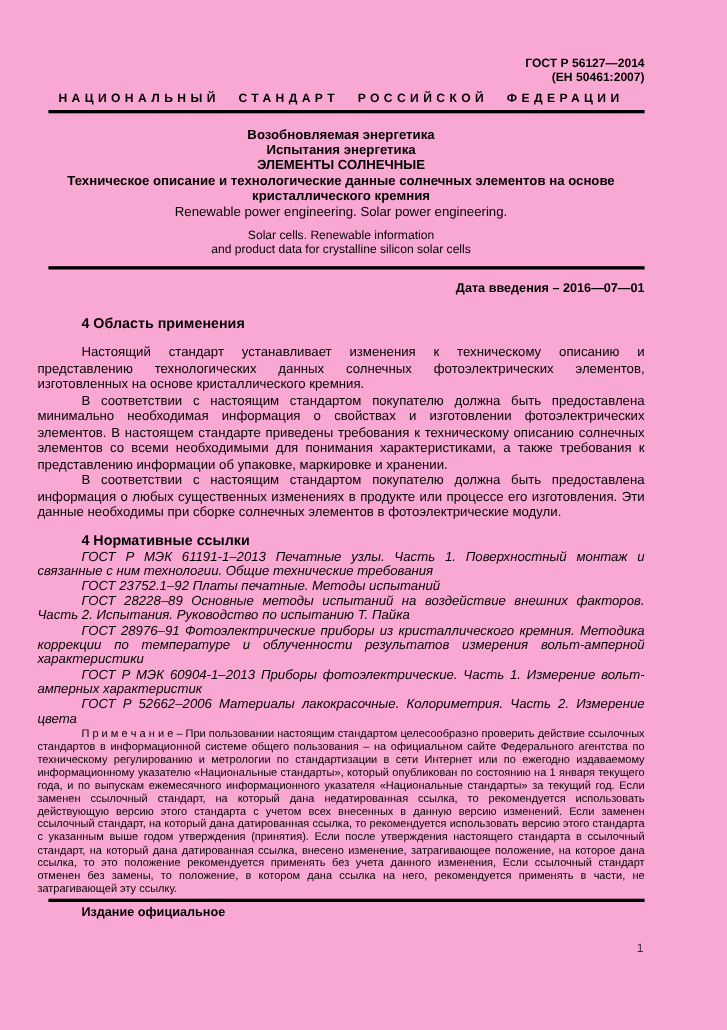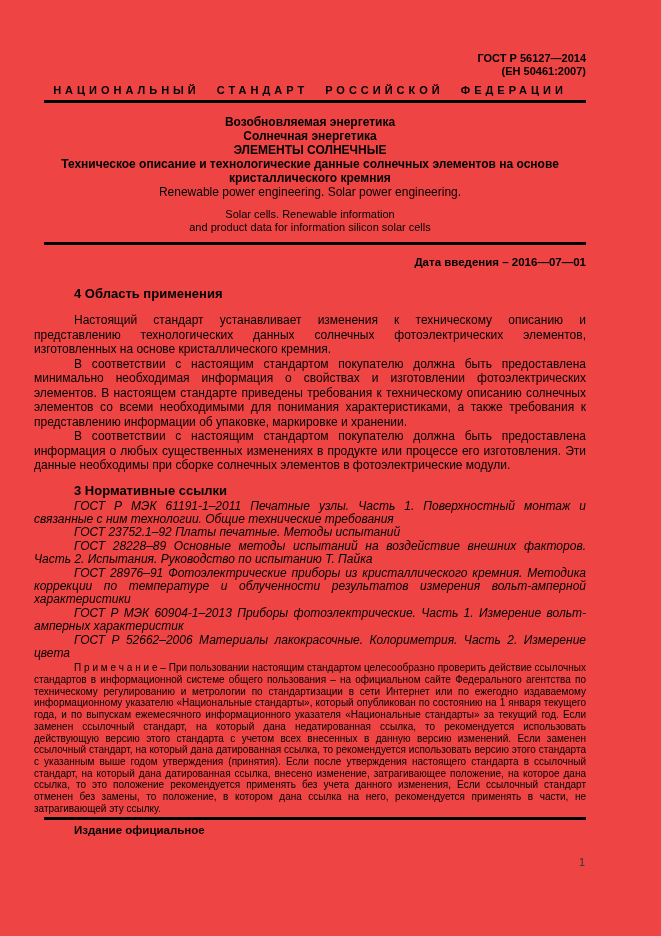--- a/index.html
+++ b/index.html
@@ -1,20 +1,20 @@
 <!DOCTYPE html>
 <html><head>
 <meta charset="utf-8">
 <style>
   html,body{margin:0;padding:0;background:#888;}
   .page{
     position:relative;
     width:661px;height:936px;
     margin:0 auto;
-    background:#ef4444;
+    background:#f9a8d4;
     color:#000;
     font-family:"Liberation Sans","DejaVu Sans",sans-serif;
     overflow:hidden;
   }
   .content{
     position:absolute;
     left:34px;top:0;
     width:552px;
     padding-top:52px;
   }
@@ -59,41 +59,41 @@
   <div class="content">
 
     <div class="doc-num">ГОСТ Р 56127—2014</div>
     <div class="doc-num">(ЕН 50461:2007)</div>
 
     <div class="banner">НАЦИОНАЛЬНЫЙ СТАНДАРТ РОССИЙСКОЙ ФЕДЕРАЦИИ</div>
     <div class="rule rule-1"></div>
 
     <div class="titles">
       <div class="t-bold">Возобновляемая энергетика</div>
-      <div class="t-bold">Солнечная энергетика</div>
+      <div class="t-bold">Испытания энергетика</div>
       <div class="t-bold">ЭЛЕМЕНТЫ СОЛНЕЧНЫЕ</div>
       <div class="t-bold">Техническое описание и технологические данные солнечных элементов на основе кристаллического кремния</div>
       <div class="t-reg">Renewable power engineering. Solar power engineering.</div>
       <div class="eng-block">
         <div class="t-small">Solar cells.  Renewable information</div>
-        <div class="t-small">and product data for information silicon solar cells</div>
+        <div class="t-small">and product data for crystalline silicon solar cells</div>
       </div>
     </div>
 
     <div class="rule rule-2"></div>
 
     <div class="date">Дата введения – 2016—07—01</div>
 
     <div class="sec-h sec-h1">4 Область применения</div>
     <p class="body-p first-body">Настоящий стандарт устанавливает изменения к техническому описанию и представлению технологических данных солнечных фотоэлектрических элементов, изготовленных на основе кристаллического кремния.</p>
     <p class="body-p">В соответствии с настоящим стандартом покупателю должна быть предоставлена минимально необходимая информация о свойствах и изготовлении фотоэлектрических элементов. В настоящем стандарте приведены требования к техническому описанию солнечных элементов со всеми необходимыми для понимания характеристиками, а также требования к представлению информации об упаковке, маркировке и хранении.</p>
     <p class="body-p">В соответствии с настоящим стандартом покупателю должна быть предоставлена информация о любых существенных изменениях в продукте или процессе его изготовления. Эти данные необходимы при сборке солнечных элементов в фотоэлектрические модули.</p>
 
-    <div class="sec-h sec-h2">3 Нормативные ссылки</div>
-    <p class="ref">ГОСТ Р МЭК 61191-1–2011 Печатные узлы. Часть 1. Поверхностный монтаж и связанные с ним технологии. Общие технические требования</p>
+    <div class="sec-h sec-h2">4 Нормативные ссылки</div>
+    <p class="ref">ГОСТ Р МЭК 61191-1–2013 Печатные узлы. Часть 1. Поверхностный монтаж и связанные с ним технологии. Общие технические требования</p>
     <p class="ref">ГОСТ 23752.1–92 Платы печатные. Методы испытаний</p>
     <p class="ref">ГОСТ 28228–89 Основные методы испытаний на воздействие внешних факторов. Часть 2. Испытания. Руководство по испытанию Т. Пайка</p>
     <p class="ref">ГОСТ 28976–91 Фотоэлектрические приборы из кристаллического кремния. Методика коррекции по температуре и облученности результатов измерения вольт-амперной характеристики</p>
     <p class="ref">ГОСТ Р МЭК 60904-1–2013 Приборы фотоэлектрические. Часть 1. Измерение вольт-амперных характеристик</p>
     <p class="ref">ГОСТ Р 52662–2006 Материалы лакокрасочные. Колориметрия. Часть 2. Измерение цвета</p>
 
     <p class="note">П р и м е ч а н и е – При пользовании настоящим стандартом целесообразно проверить действие ссылочных стандартов в информационной системе общего пользования – на официальном сайте Федерального агентства по техническому регулированию и метрологии по стандартизации в сети Интернет или по ежегодно издаваемому информационному указателю «Национальные стандарты», который опубликован по состоянию на 1 января текущего года, и по выпускам ежемесячного информационного указателя «Национальные стандарты» за текущий год. Если заменен ссылочный стандарт, на который дана недатированная ссылка, то рекомендуется использовать действующую версию этого стандарта с учетом всех внесенных в данную версию изменений. Если заменен ссылочный стандарт, на который дана датированная ссылка, то рекомендуется использовать версию этого стандарта с указанным выше годом утверждения (принятия). Если после утверждения настоящего стандарта в ссылочный стандарт, на который дана датированная ссылка, внесено изменение, затрагивающее положение, на которое дана ссылка, то это положение рекомендуется применять без учета данного изменения, Если ссылочный стандарт отменен без замены, то положение, в котором дана ссылка на него, рекомендуется применять в части, не затрагивающей эту ссылку.</p>
   </div>
 
   <div class="footer">

